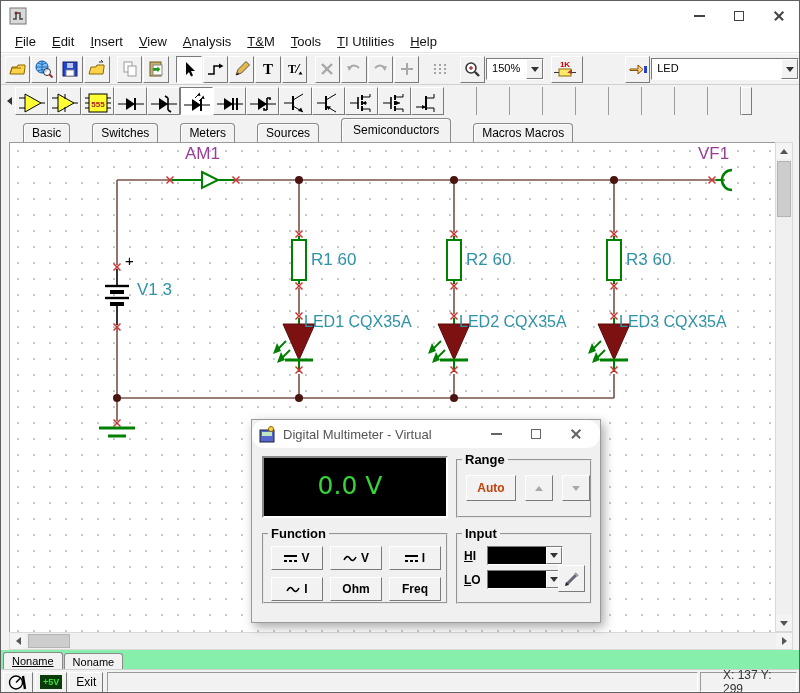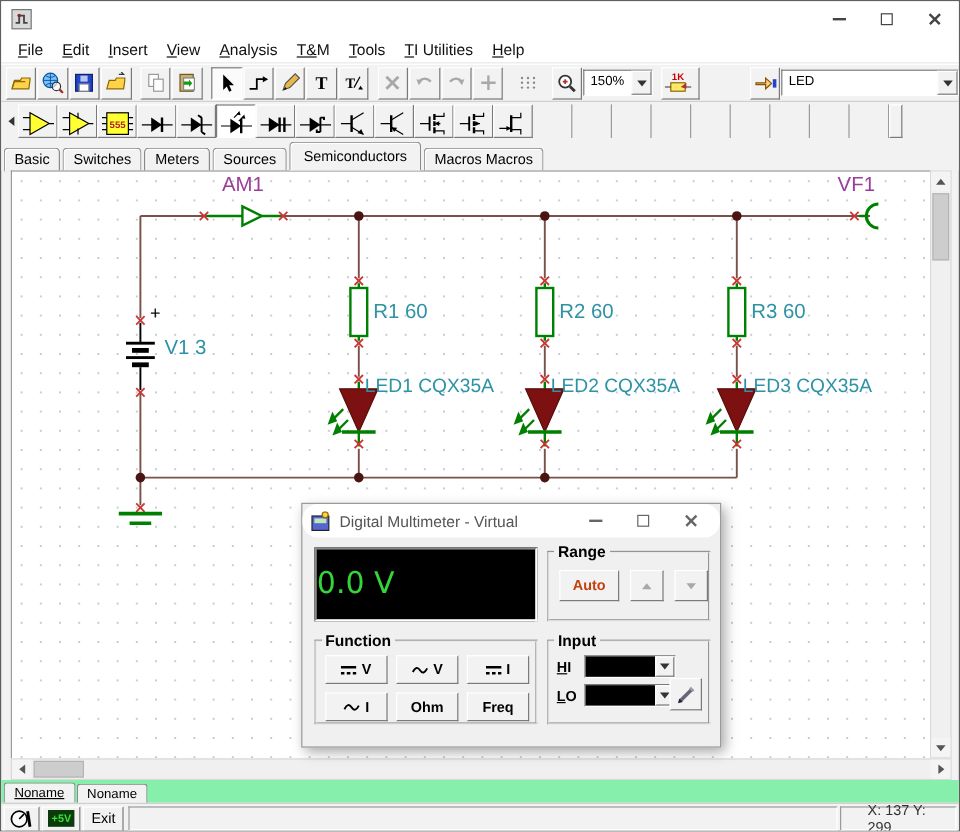--- a/index.html
+++ b/index.html
@@ -39,21 +39,21 @@
   .dis .tri-d,.dis .tri-u { border-top-color:#a8a8a8; border-bottom-color:#a8a8a8; }
 
   .comp-toolbar { position:absolute; left:0; top:84px; width:100%; height:31px; background:#f2f2f2; display:flex; align-items:center; padding-left:2px; }
   .cbtn { width:33px; height:28px; background:#f2f2f2; border:1px solid; border-color:#fff #7a7a7a #7a7a7a #fff; display:flex; align-items:flex-end; justify-content:center; }
   .cbtn.pressed { border-color:#7a7a7a #fff #fff #7a7a7a; background:#fff; }
   .slot { width:33px; height:28px; border-right:1px solid #9b9b9b; }
   .scrollmini { width:12px; height:28px; display:flex; align-items:center; justify-content:center; }
 
   
   .tabstrip { position:absolute; left:0; top:115px; width:100%; height:26px; background:#f2f2f2; display:flex; align-items:flex-end; padding-left:2px; }
-  .tab { font-size:12px; color:#000; background:#f2f2f2; border:1px solid #8a8a8a; border-bottom:none; border-radius:4px 4px 0 0; padding:3px 9px 4px 9px; margin-right:2px; position:relative; top:0; box-shadow:inset 1px 1px 0 #fff; }
+  .tab { font-size:12px; color:#000; background:#f2f2f2; border:1px solid #8a8a8a; border-bottom:none; border-radius:4px 4px 0 0; padding:3px 9px 4px 9px; margin-right:2px; position:relative; top:0; box-shadow:inset 1px 1px 0 #fff;margin-left:20px; }
   .tab.inactive { padding:2px 8px 3px 8px; top:1px; }
   .tab.active { padding:4px 11px 5px 11px; z-index:2; }
 
   
   .canvas { position:absolute; left:8px; top:141px; width:766px; height:490px; background:#fff; background-image:radial-gradient(#c2ccd0 1px, transparent 1.2px); background-size:16px 16px; border-left:1px solid #9a9a9a; border-top:1px solid #9a9a9a; }
 
   
   .vscroll { position:absolute; left:774px; top:141px; width:18px; height:490px; background:#f0f0f0; border:1px solid #d9d9d9; }
   .hscroll { position:absolute; left:8px; top:631px; width:784px; height:18px; background:#f0f0f0; border:1px solid #d9d9d9; }
   .sbtn { position:absolute; background:#f4f4f4; display:flex; align-items:center; justify-content:center; }
@@ -71,21 +71,21 @@
   .field { height:20px; border:1px solid; border-color:#9a9a9a #fff #fff #9a9a9a; background:#f2f2f2; font-size:12px; color:#333; display:flex; align-items:center; padding:0 22px; }
   .badge5v { background:#0b3b0b; color:#35e035; font-weight:bold; font-size:9px; padding:2px 3px; }
 
   
   .dmm { position:absolute; left:250px; top:418px; width:350px; height:204px; background:#f0f0f0; border:1px solid #9a9a9a; box-shadow:3px 4px 10px rgba(0,0,0,.35); z-index:5; }
   .dmm-title { position:absolute; left:0; top:0; width:100%; height:28px; background:#fff; display:flex; align-items:center; padding-left:7px;border-radius:13px; }
   .dmm-title .t { font-size:13px; color:#555; margin-left:7px; }
   .dmm-wbtns { position:absolute; right:4px; top:0; height:28px; display:flex; }
   .dmm-wbtn { width:40px; height:28px; display:flex; align-items:center; justify-content:center; }
   .lcd-frame { position:absolute; left:10px; top:36px; width:186px; height:62px; border:2px solid; border-color:#8a8a8a #fff #fff #8a8a8a; background:#000; }
-  .lcd { width:100%; height:100%; color:#35d43a; font-size:25px; text-align:left; line-height:56px; padding-right:10px; font-family:"DejaVu Sans", sans-serif; }
+  .lcd { width:100%; height:100%; color:#35d43a; font-size:25px; text-align:center; line-height:56px; padding-right:10px; font-family:"DejaVu Sans", sans-serif; }
   fieldset { border:2px groove #e8e8e8; position:absolute; }
   legend { font-size:13px; font-weight:bold; padding:0 3px; margin-left:4px; }
   .fs-range { left:204px; top:32px; width:136px; height:66px; }
   .fs-func  { left:10px;  top:106px; width:186px; height:78px; }
   .fs-input { left:204px; top:106px; width:136px; height:78px; }
   .dbtn { background:#f2f2f2; border:1px solid; border-color:#fff #7a7a7a #7a7a7a #fff; font-size:12px; font-weight:bold; color:#000; display:flex; align-items:center; justify-content:center; gap:4px; }
   .dbtn.dis { color:#c2410c; }
   .range-row { display:flex; gap:9px; padding:8px 0 0 8px; }
   .func-grid { display:grid; grid-template-columns:52px 52px 52px; grid-auto-rows:24px; gap:7px 7px; padding:5px 0 0 7px; }
   .in-row { display:flex; align-items:center; gap:6px; margin:5px 0 0 6px; }

